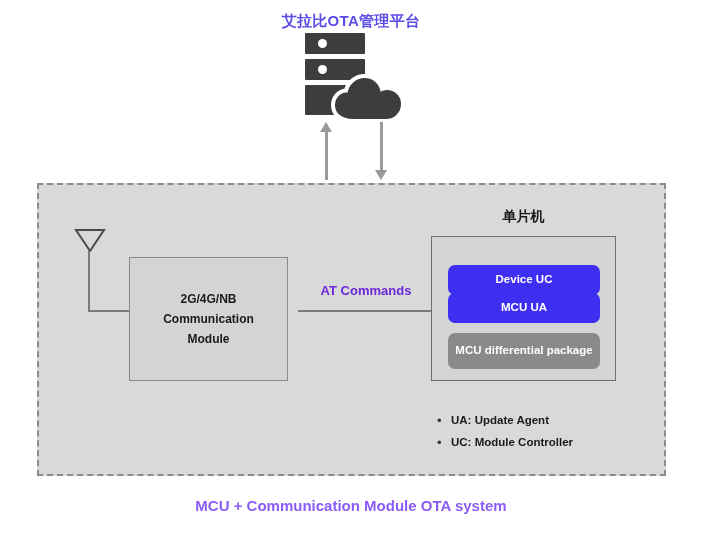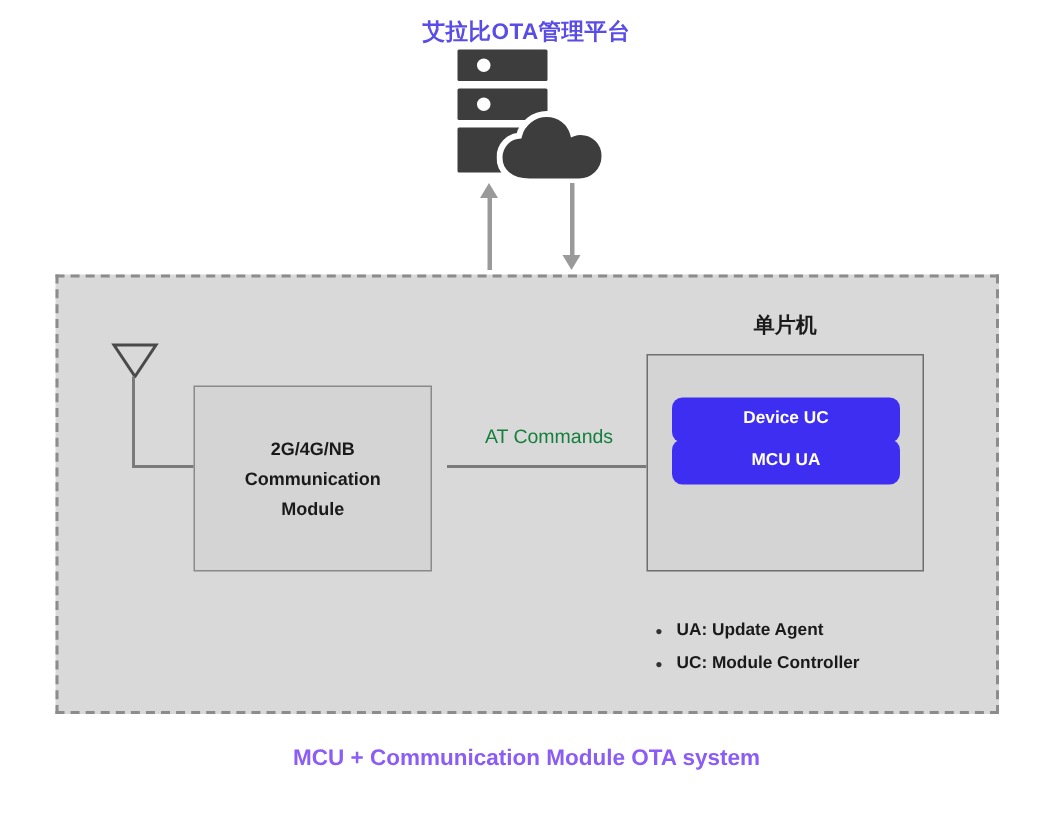--- a/index.html
+++ b/index.html
@@ -53,21 +53,21 @@
     background:#d4d4d4;border:1px solid #8a8a8a;box-sizing:border-box;
     display:flex;flex-direction:column;align-items:center;justify-content:center;
     font-size:12px;font-weight:bold;color:#1a1a1a;line-height:1.0;
   }
   #comm-module-box .ln{margin:4px 0;}
 
   
   #at-link-line{left:298px;top:310px;width:133px;height:2px;background:#7a7a7a;}
   #at-commands-label{
     left:305px;top:283px;width:122px;text-align:center;
-    font-size:13px;font-weight:normal;color:#15803d;
+    font-size:13px;font-weight:bold;color:#6d28d9;
   }
 
   
   #mcu-title{left:431px;top:208px;width:185px;text-align:center;
     font-size:14px;font-weight:bold;color:#1a1a1a;}
   #mcu-box{
     left:431px;top:236px;width:185px;height:145px;
     background:#d4d4d4;border:1px solid #6f6f6f;box-sizing:border-box;
   }
   .chip{
@@ -134,20 +134,21 @@
   <div class="ln">Module</div>
 </div>
 
 <div class="abs" id="at-link-line"></div>
 <div class="abs" id="at-commands-label">AT Commands</div>
 
 <div class="abs" id="mcu-title">单片机</div>
 <div class="abs" id="mcu-box">
   <div class="chip blue" id="chip-device-uc">Device UC</div>
   <div class="chip blue" id="chip-mcu-ua">MCU UA</div>
+  <div class="chip gray" id="chip-mcu-diff">MCU differential package</div>
 </div>
 
 <div class="abs" id="legend">
   <div class="legend-row">
     <span class="legend-bullet">•</span>
     <span class="legend-text">UA:  Update Agent</span>
   </div>
   <div class="legend-row">
     <span class="legend-bullet">•</span>
     <span class="legend-text">UC:  Module Controller</span>

